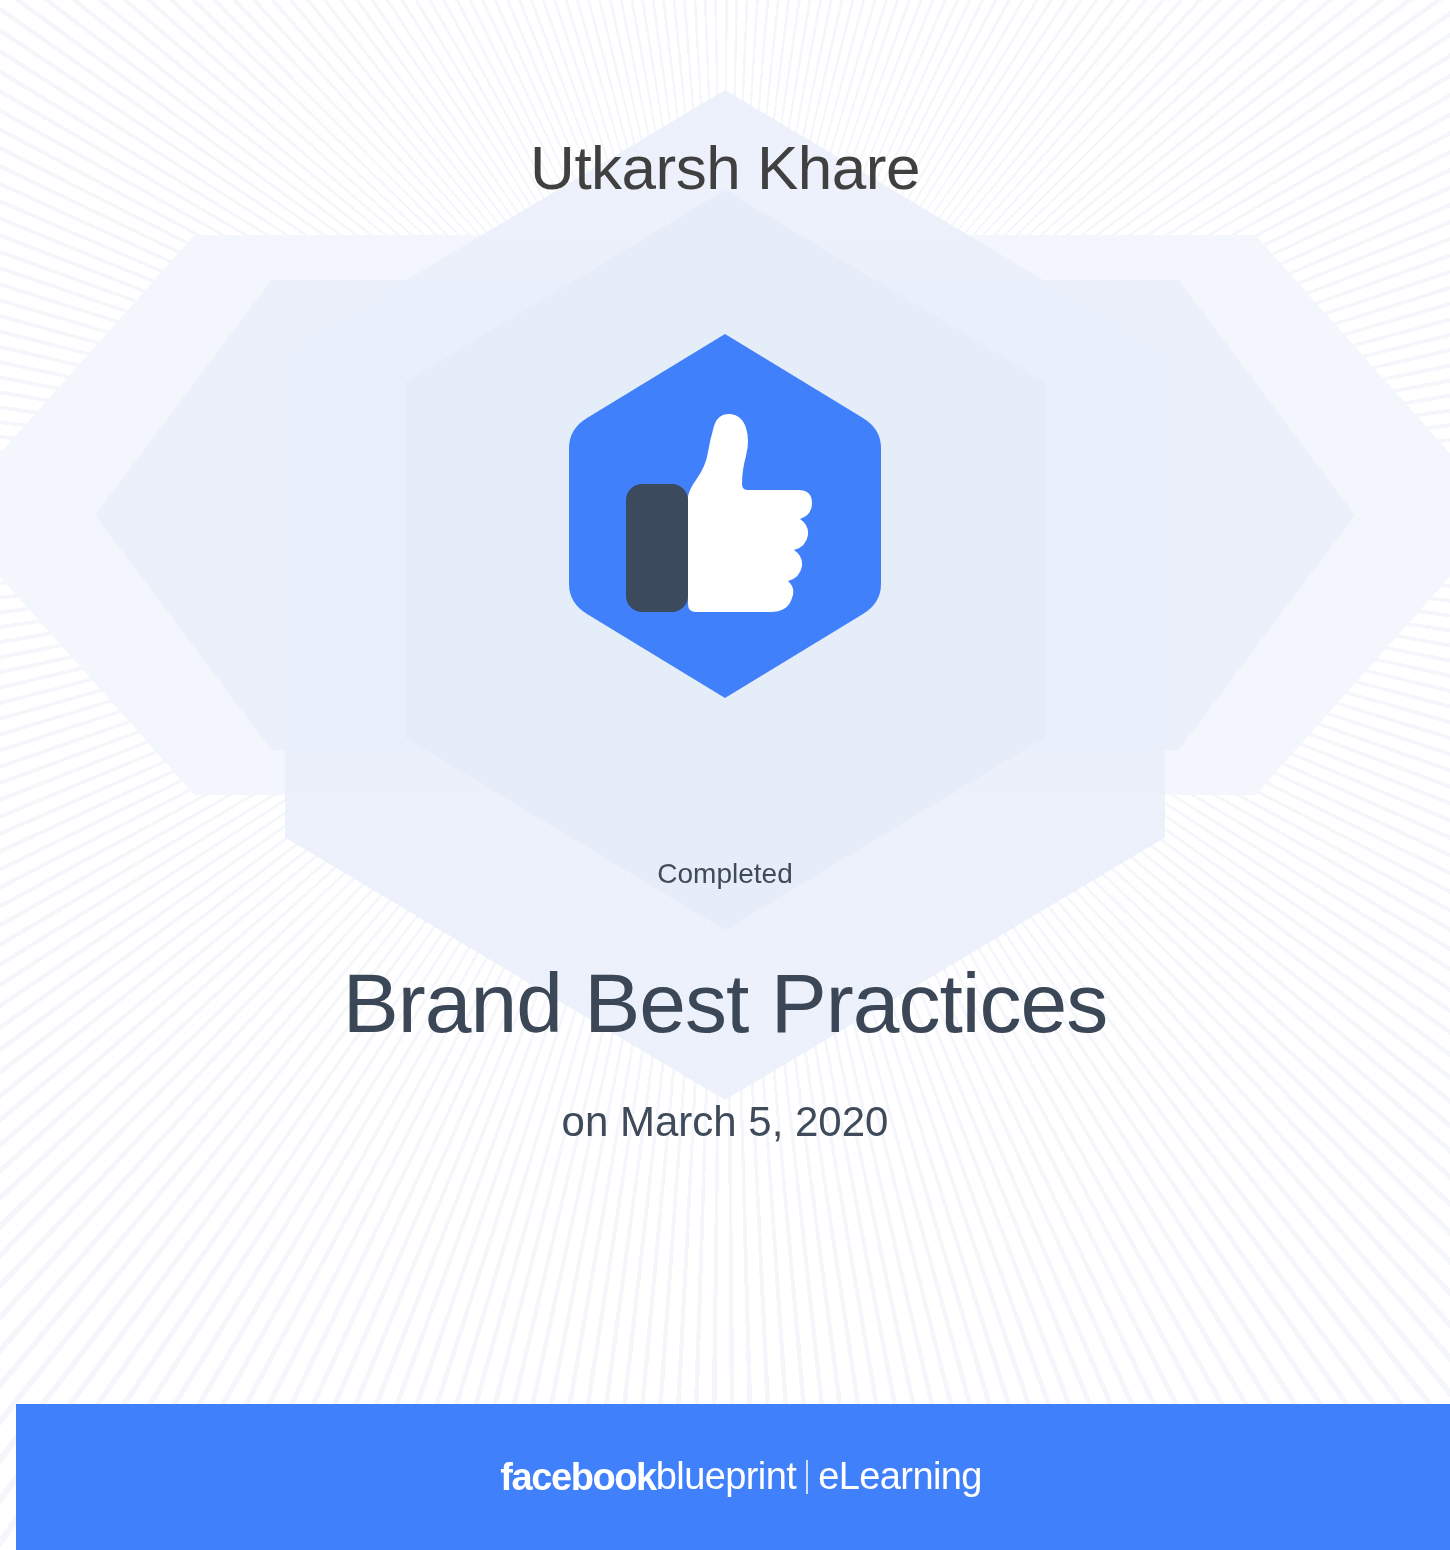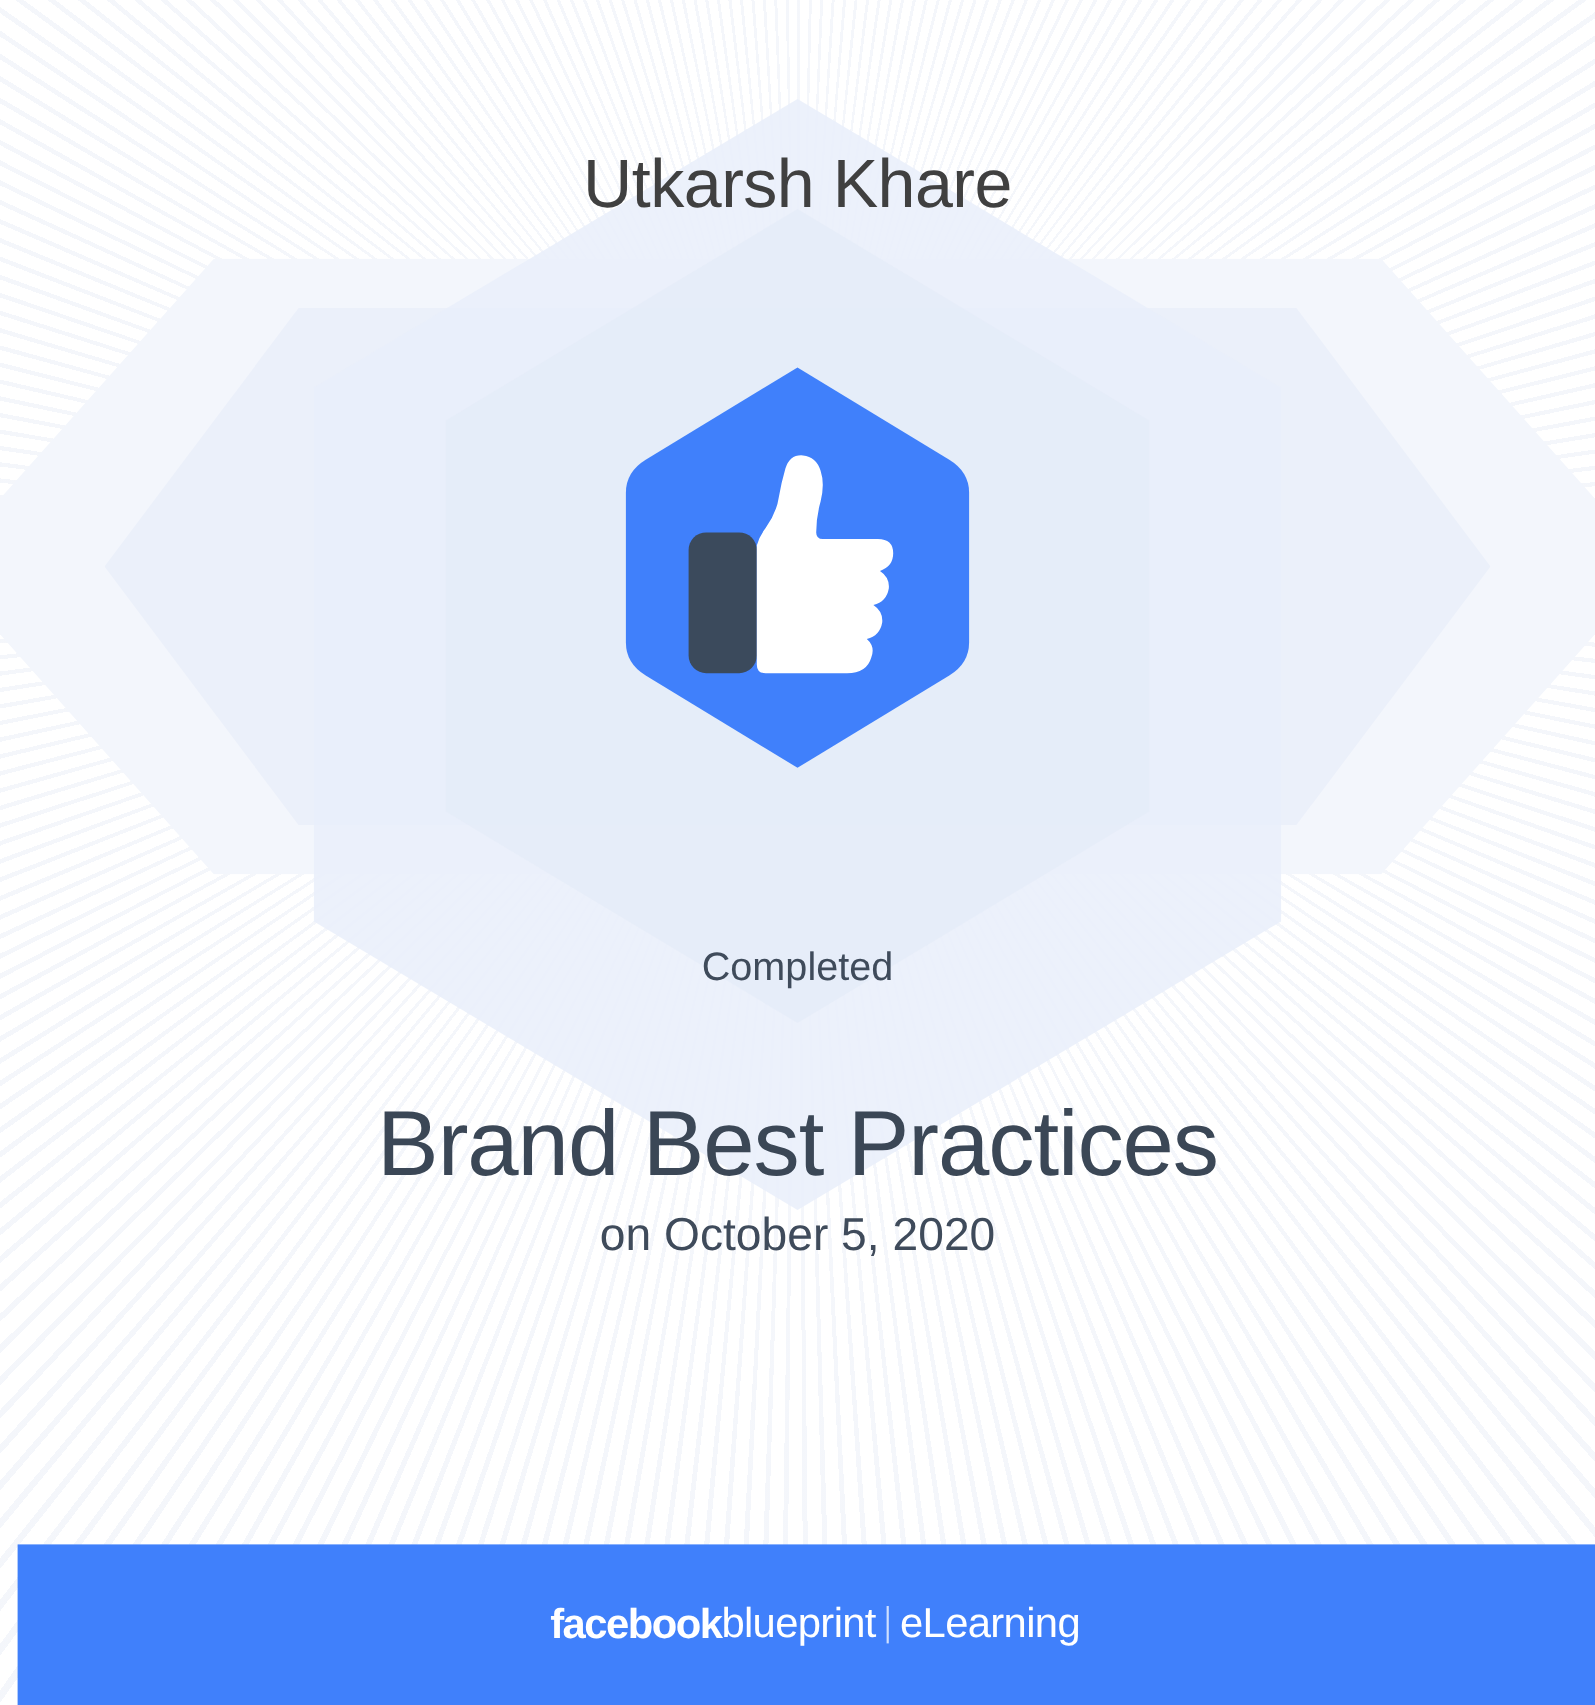--- a/index.html
+++ b/index.html
@@ -137,28 +137,28 @@
     width:206px;
     height:216px;
   }
 
   .status-label {
     position:absolute;
     top:858px;
     left:0;
     width:100%;
     text-align:center;
-    font-size:36px;
+    font-size:28px;
     font-weight:400;
     color:#3F4B5B;
   }
 
   .course-title {
     position:absolute;
-    top:991px;
+    top:955px;
     left:0;
     width:100%;
     text-align:center;
     font-size:84px;
     font-weight:400;
     color:#3B4756;
     letter-spacing:-1px;
   }
 
   .completion-date {
@@ -261,21 +261,21 @@
                  Q88 32 86 44
                  Q84 58 74 72
                  Q68 80 66 88 Z" fill="#FFFFFF"></path>
       </svg>
     </div>
 
     <div class="status-label">Completed</div>
 
     <div class="course-title">Brand Best Practices</div>
 
-    <div class="completion-date">on October 5, 2020</div>
+    <div class="completion-date">on March 5, 2020</div>
 
   </div>
 
   <div class="footer-bar">
     <div class="brand-facebook">facebook</div>
     <div class="brand-sub">
       <span>blueprint</span>
       <span class="brand-divider"></span>
       <span>eLearning</span>
     </div>

